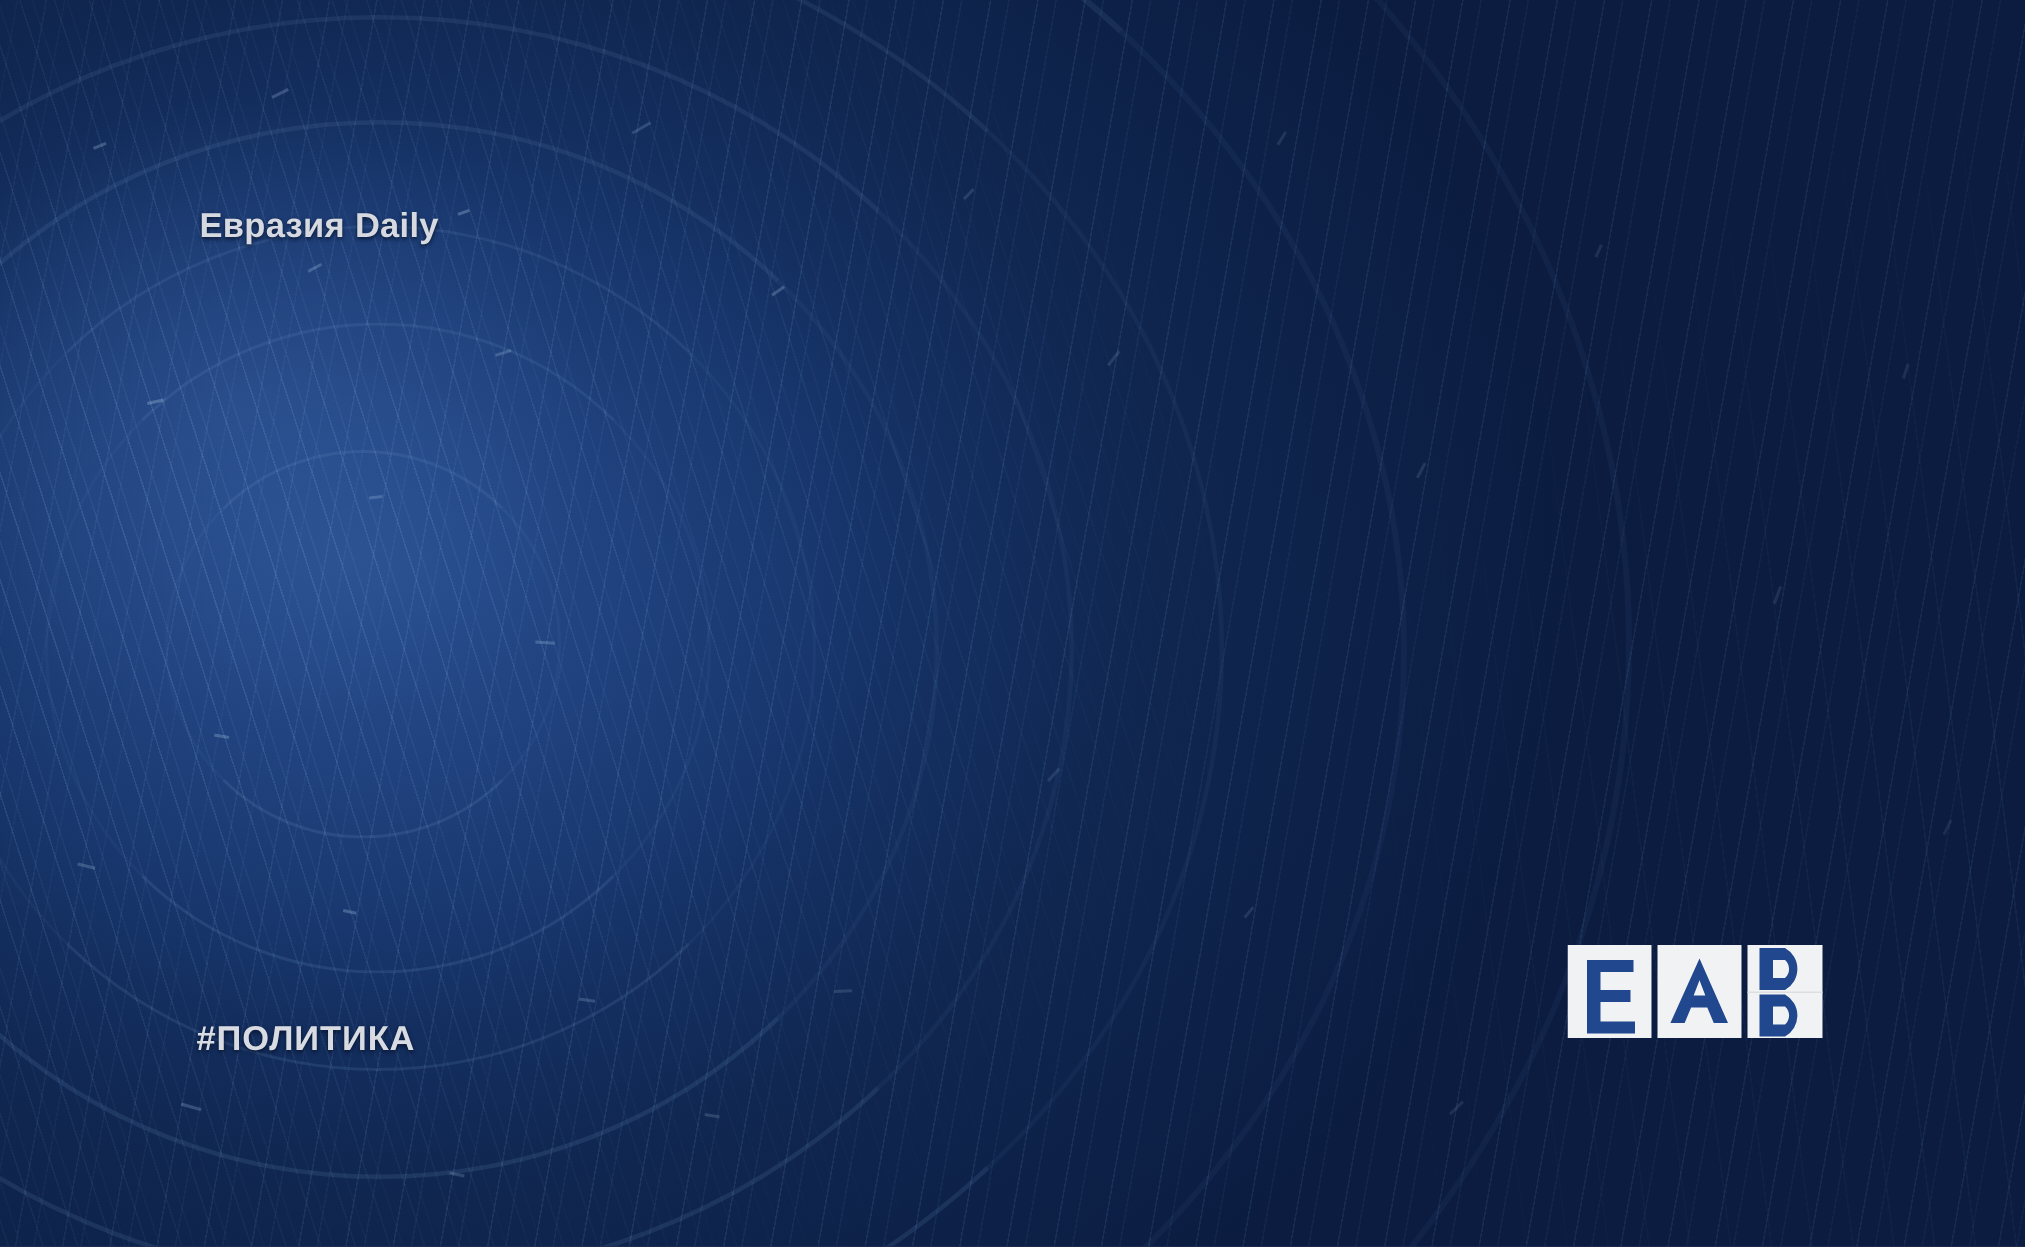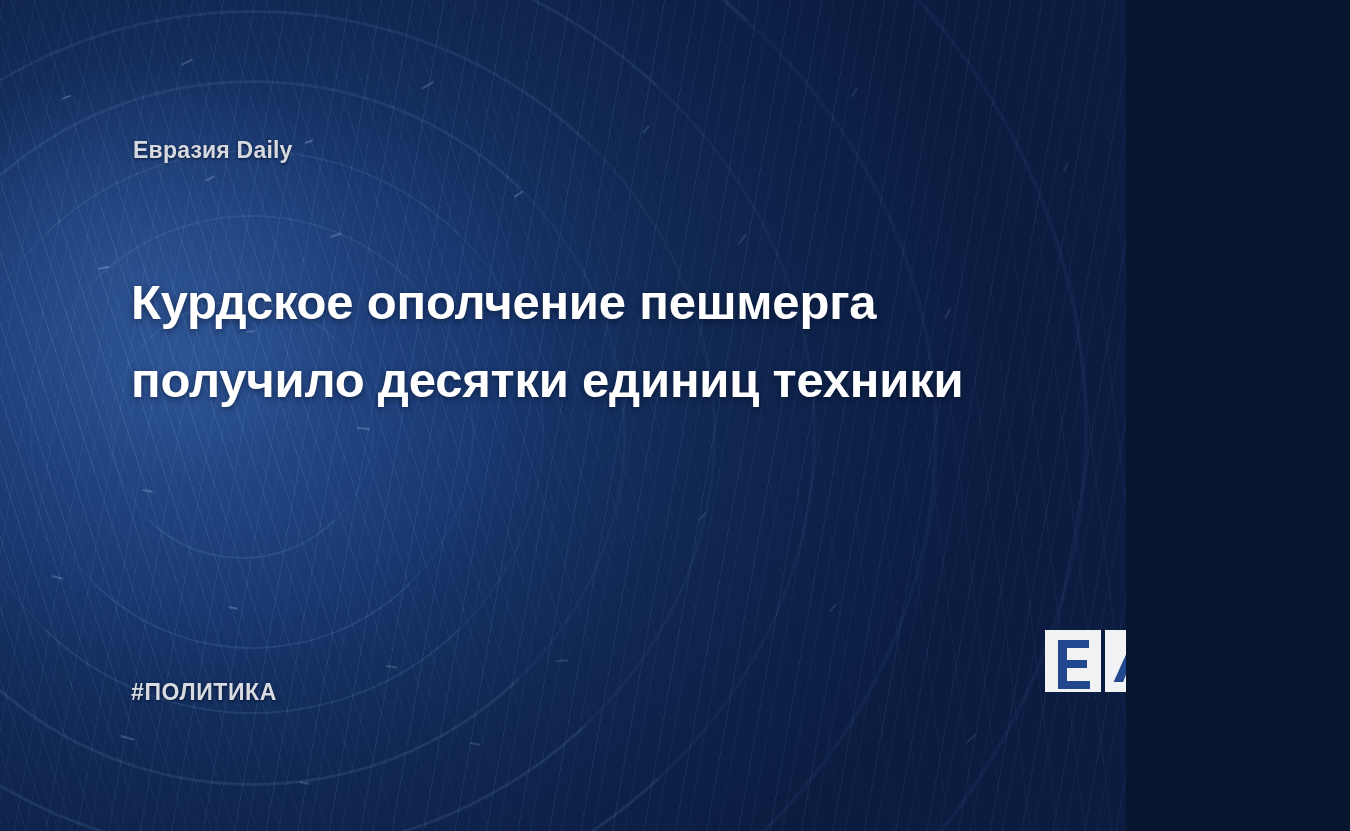--- a/index.html
+++ b/index.html
@@ -3,21 +3,21 @@
 <meta charset="utf-8">
 <title>EADaily news card</title>
 <style>
   html, body {
     margin: 0;
     padding: 0;
     background: #07152f;
   }
   #card {
     position: relative;
-    width: 1126px;
+    width: 1350px;
     height: 831px;
     overflow: hidden;
     font-family: "Liberation Sans", "DejaVu Sans", sans-serif;
     background: #0c2252;
     user-select: none;
   }
 
   
   .bg-layer {
     position: absolute;
@@ -181,21 +181,20 @@
       <rect x="1295" y="556" width="11" height="2" opacity=".16" transform="rotate(-64 1295 556)"></rect>
       <rect x="470" y="742" width="10" height="2" opacity=".30" transform="rotate(10 470 742)"></rect>
       <rect x="556" y="660" width="12" height="2" opacity=".26" transform="rotate(-2 556 660)"></rect>
       <rect x="205" y="180" width="10" height="2" opacity=".42" transform="rotate(-28 205 180)"></rect>
       <rect x="330" y="236" width="11" height="2" opacity=".38" transform="rotate(-18 330 236)"></rect>
     </g>
   </svg>
 
   <div class="brand">Евразия Daily</div>
 
-  <h1 class="headline">Курдское ополчение пешмерга получило десятки единиц техники</h1>
 
   <div class="tag">#ПОЛИТИКА</div>
 
   <div class="logo">
     <svg width="175" height="65" viewBox="0 0 175 65" aria-hidden="true">
 
       <g>
         <rect x="0" y="0" width="56" height="62" fill="#f1f2f3"></rect>
         <path d="M13 10 h31 v8 h-22 v12 h20 v8 h-20 v13 h23 v8 h-32 z" fill="#21478f"></path>
       </g>

